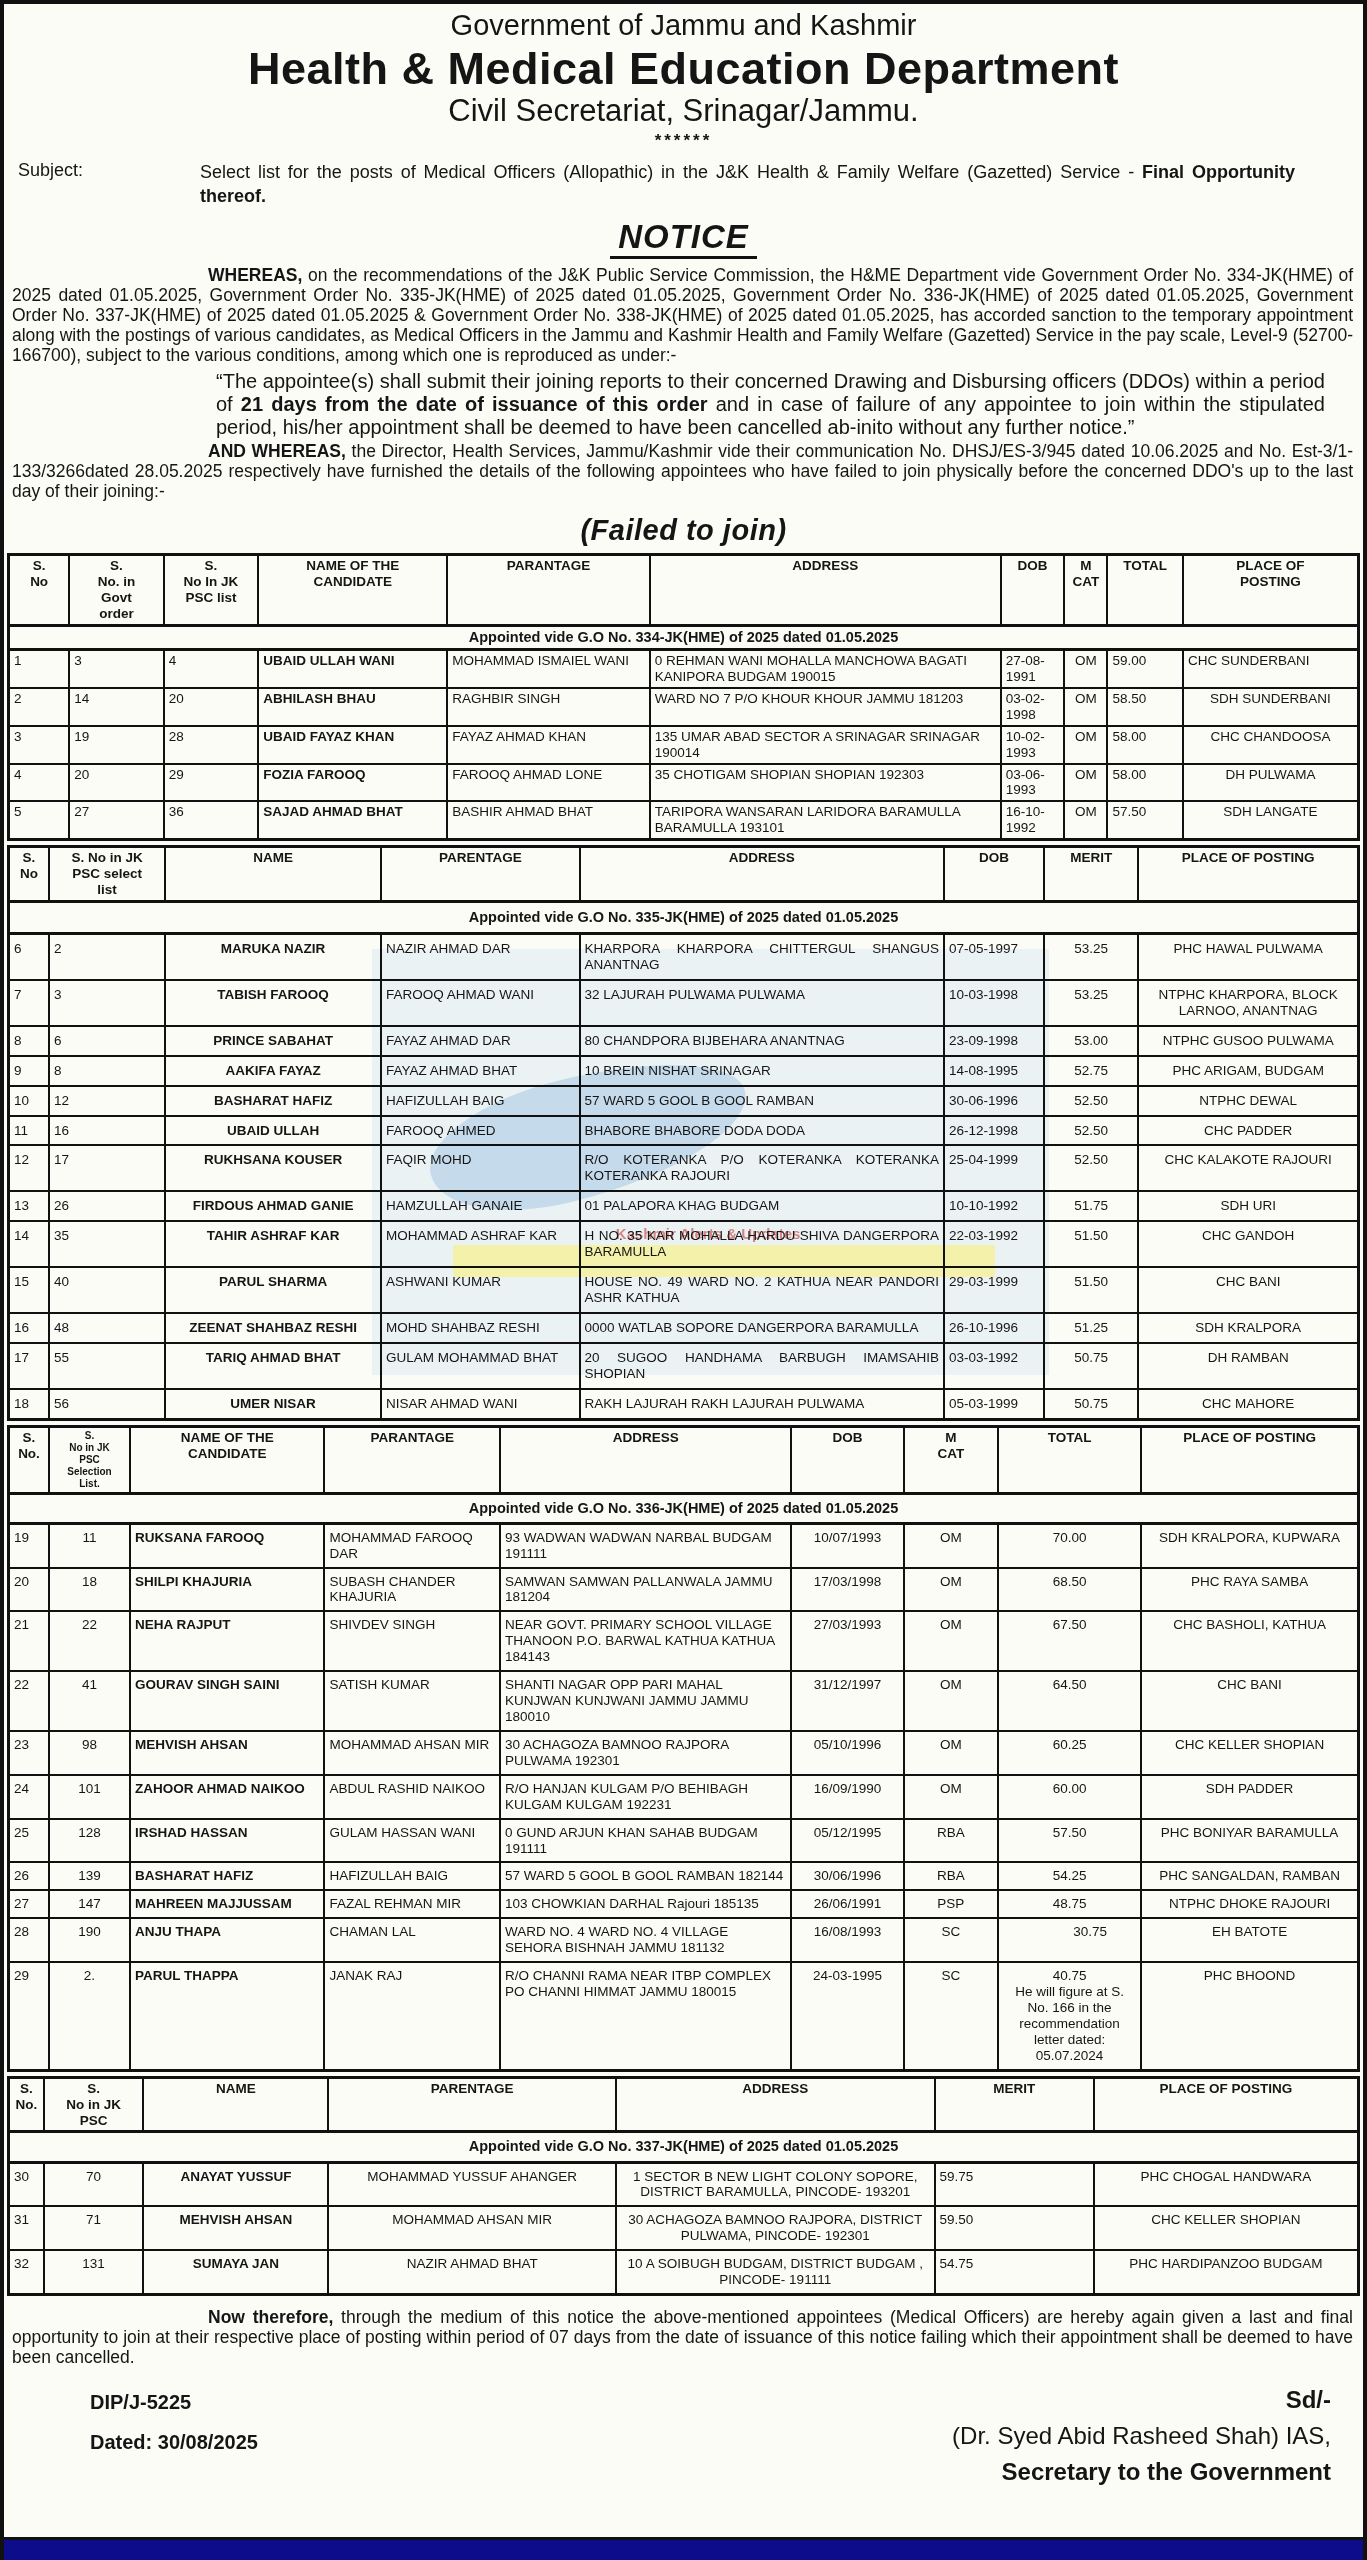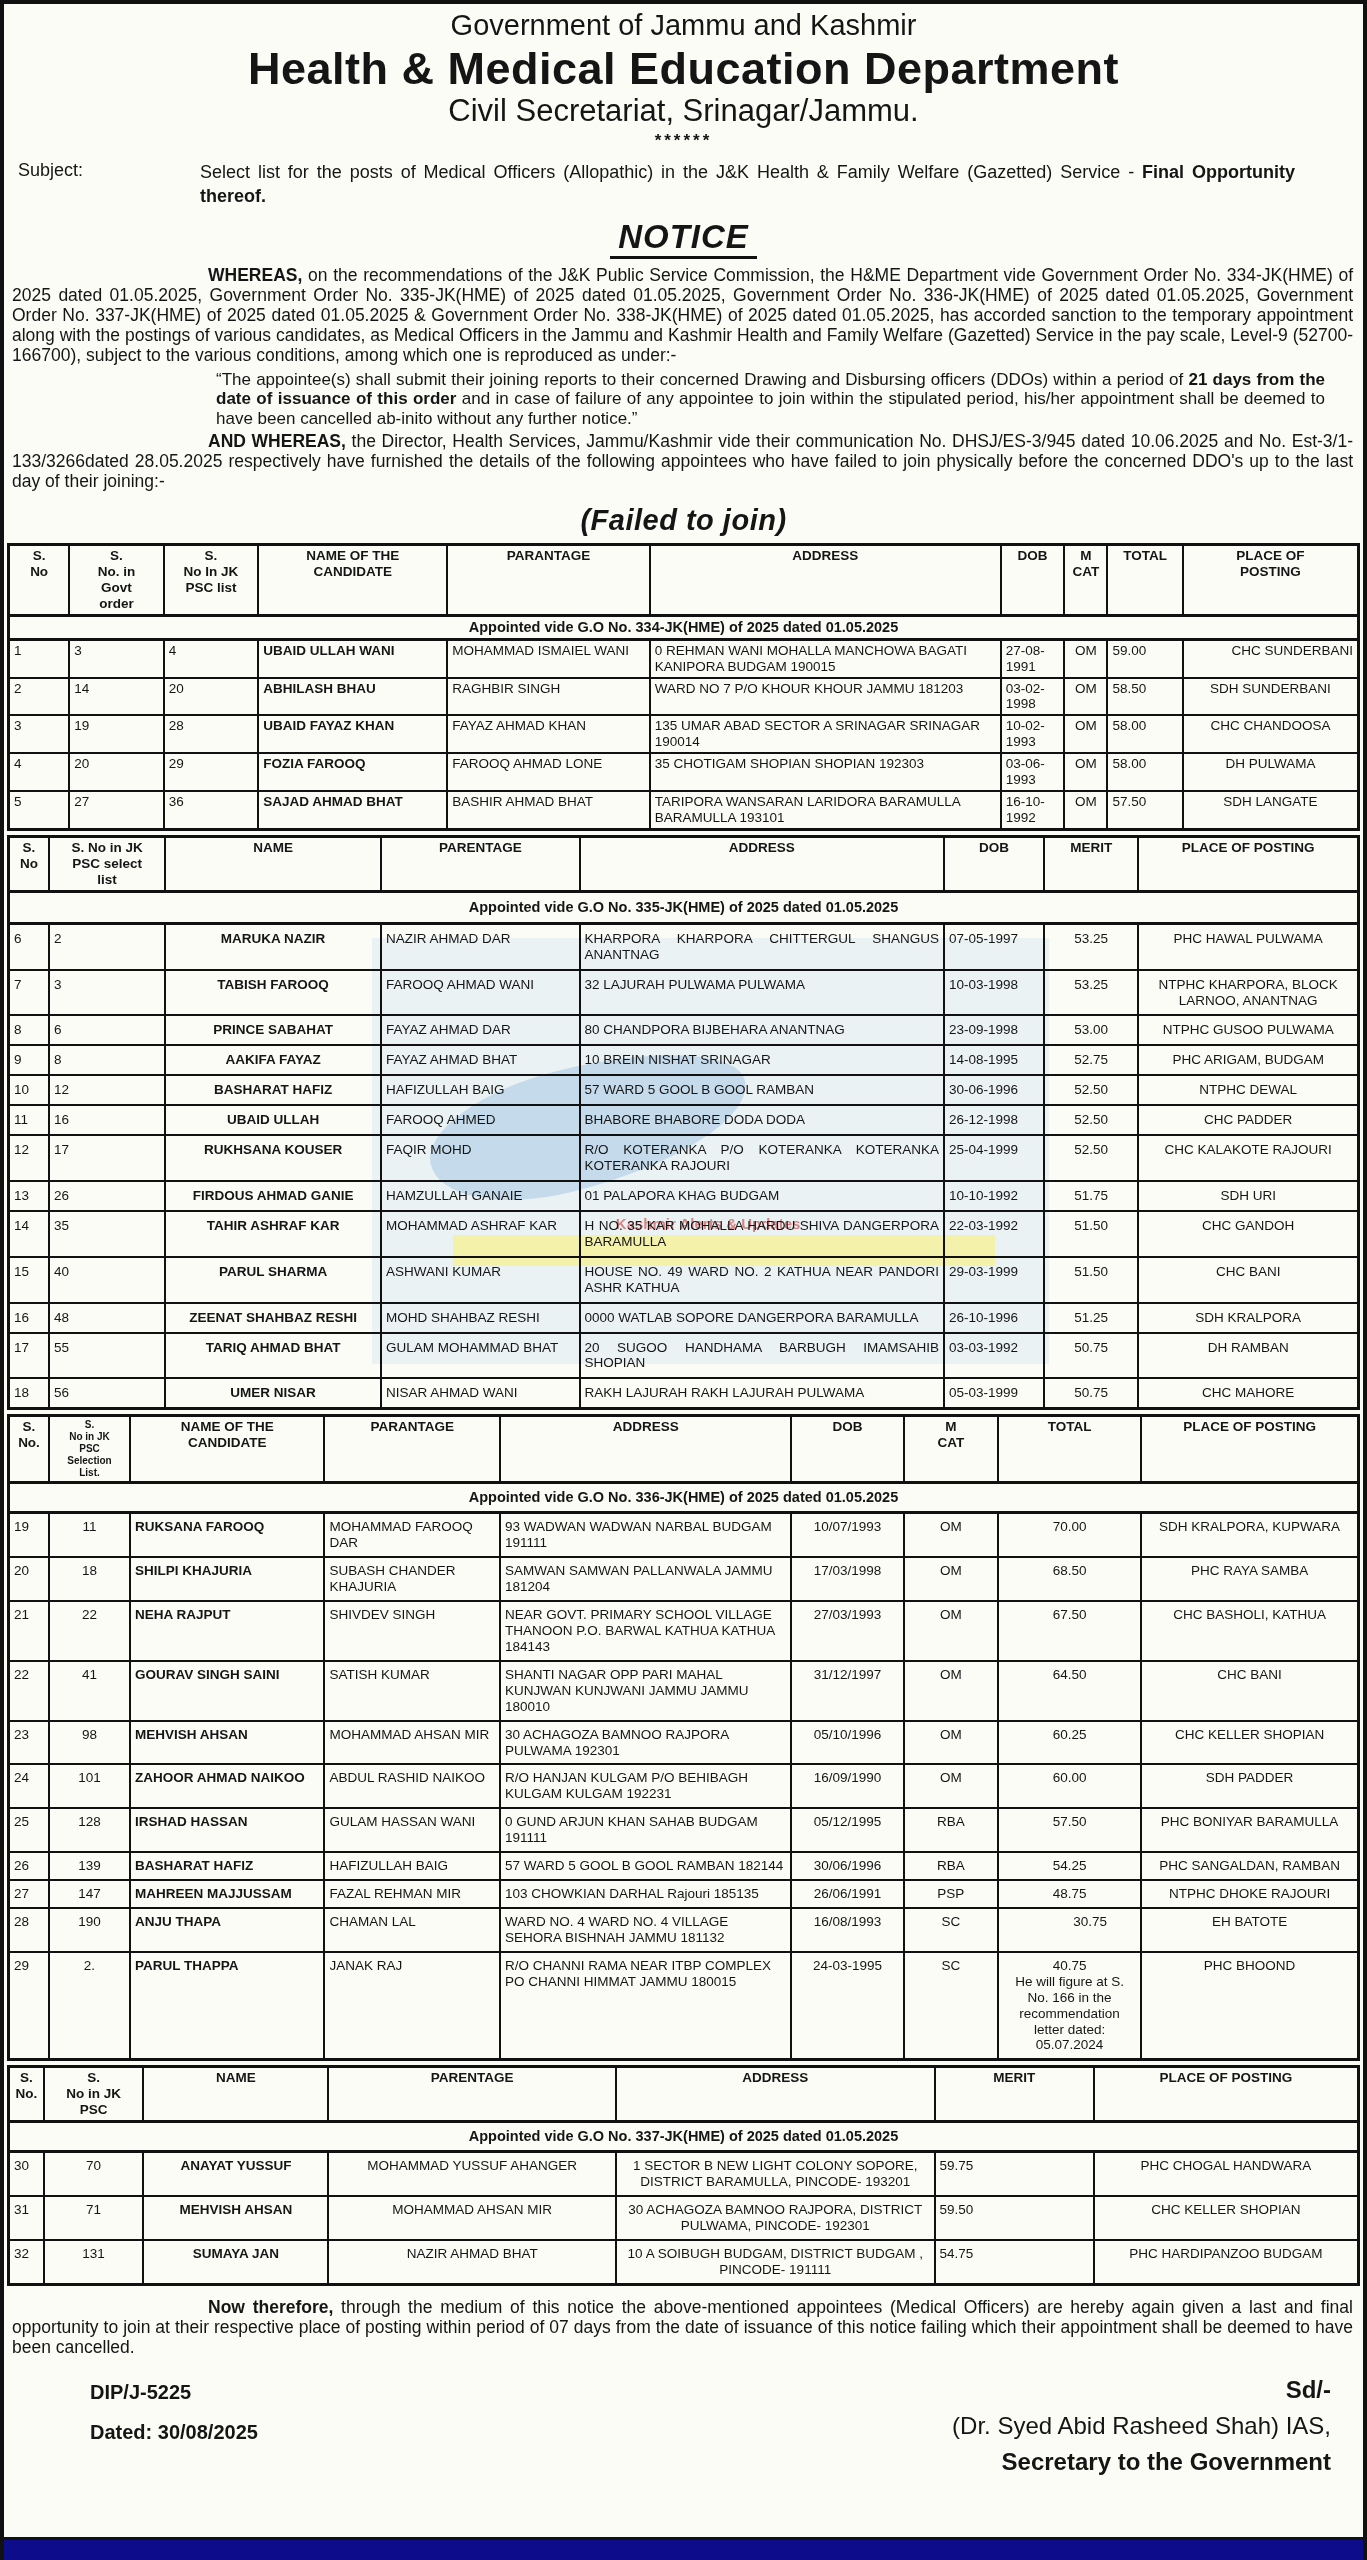--- a/index.html
+++ b/index.html
@@ -12,21 +12,21 @@
   .gov{text-align:center;font-size:29px;margin-top:6px;line-height:1.1;}
   .dept{text-align:center;font-size:45px;font-weight:bold;margin:3px 0 0;line-height:1.05;letter-spacing:.5px;}
   .secr{text-align:center;font-size:31px;margin-top:3px;line-height:1.05;}
   .stars{text-align:center;font-size:17px;font-weight:bold;letter-spacing:3px;margin:3px 0 5px;}
   .subject{display:flex;font-size:18px;margin:4px 0 0;}
   .subject .lbl{flex:0 0 196px;padding-left:14px;box-sizing:border-box;}
   .subject .body{flex:1;padding-right:68px;line-height:1.35;text-align:justify;}
   .notice-title{text-align:center;margin:10px 0 8px;}
   .notice-title span{font-size:33px;font-weight:bold;font-style:italic;border-bottom:3px solid #111;padding:0 8px 1px;letter-spacing:1px;}
   .para{font-size:17.5px;line-height:1.14;text-align:justify;margin:2px 10px 2px 8px;text-indent:196px;}
-  .quote{font-size:17px;line-height:1.14;text-align:justify;margin:2px 38px 2px 212px;text-indent:0;}
+  .quote{font-size:20px;line-height:1.14;text-align:justify;margin:2px 38px 2px 212px;text-indent:0;}
   .failed{text-align:center;font-size:29px;font-weight:bold;font-style:italic;margin:10px 0 6px;letter-spacing:.5px;}
   .twrap{margin:0 3px 4px;position:relative;}
   table{width:100%;border-collapse:collapse;border:3px solid #111;table-layout:fixed;position:relative;z-index:1;background:transparent;}
   th,td{border:2px solid #111;padding:2px 4px;vertical-align:top;font-size:13.5px;line-height:1.18;white-space:pre-line;word-wrap:break-word;}
   th{text-align:center;font-weight:bold;vertical-align:top;}
   td.group{border-top:3px solid #111;border-bottom:3px solid #111;text-align:center;font-weight:bold;font-size:14.5px;padding:2px;white-space:normal;}
   .bname{font-weight:bold;}
   table[data-table="1"] td{padding:6px 4px;}
   table[data-table="2"] td{padding:5px 4px;}
   table[data-table="2"] th:nth-child(2){font-size:10px;line-height:1.2;}
@@ -116,21 +116,21 @@
           <tr>
             <td style="text-align: left;">1</td>
             <td style="text-align: left;">3</td>
             <td style="text-align: left;">4</td>
             <td class="bname" style="text-align: left;">UBAID ULLAH WANI</td>
             <td style="text-align: left;">MOHAMMAD ISMAIEL WANI</td>
             <td style="text-align: left;">0 REHMAN WANI MOHALLA MANCHOWA BAGATI KANIPORA BUDGAM 190015</td>
             <td style="text-align: left;">27-08-1991</td>
             <td style="text-align: center;">OM</td>
             <td style="text-align: left;">59.00</td>
-            <td style="text-align: right;">CHC SUNDERBANI</td>
+            <td style="text-align: left;">CHC SUNDERBANI</td>
           </tr>
           <tr>
             <td style="text-align: left;">2</td>
             <td style="text-align: left;">14</td>
             <td style="text-align: left;">20</td>
             <td class="bname" style="text-align: left;">ABHILASH BHAU</td>
             <td style="text-align: left;">RAGHBIR SINGH</td>
             <td style="text-align: left;">WARD NO 7 P/O KHOUR KHOUR JAMMU 181203</td>
             <td style="text-align: left;">03-02-1998</td>
             <td style="text-align: center;">OM</td>

